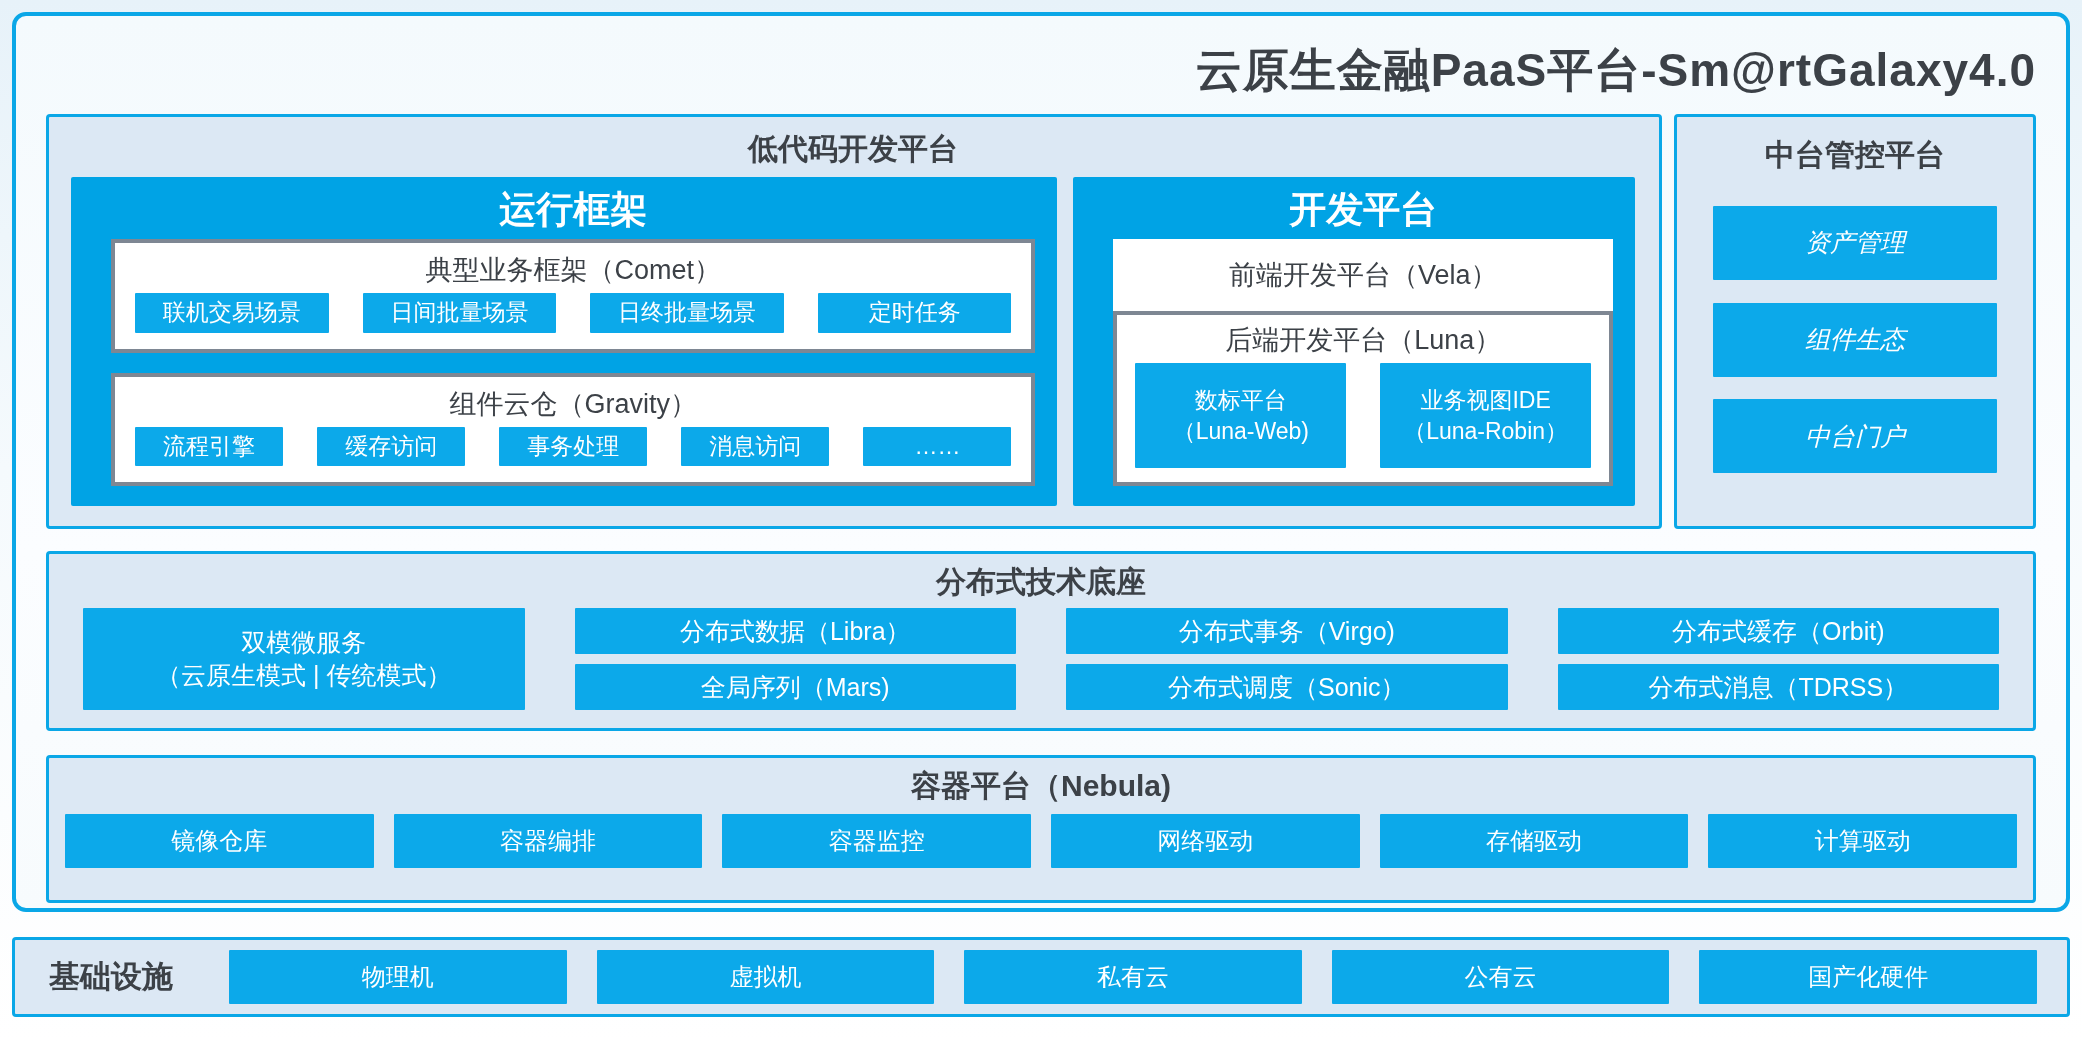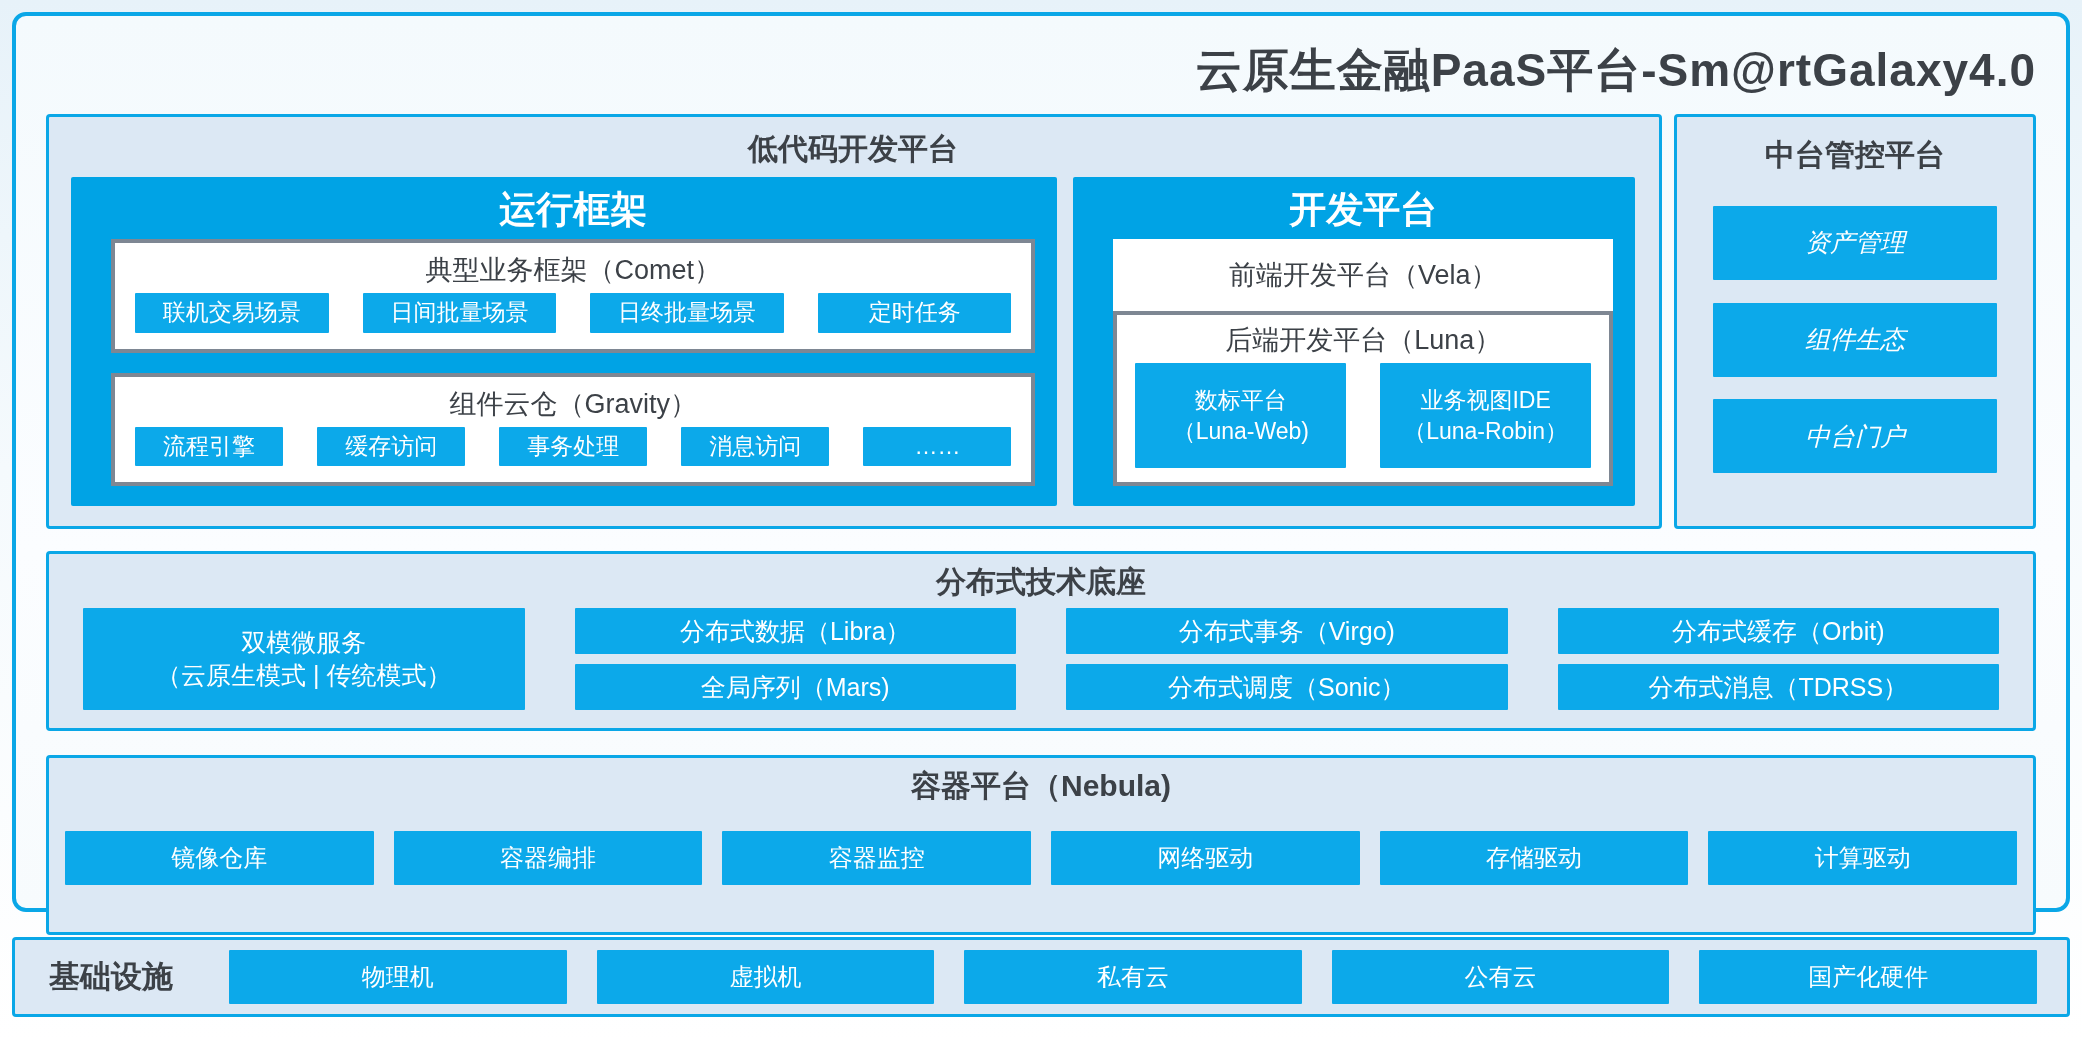--- a/index.html
+++ b/index.html
@@ -66,22 +66,22 @@
   .two-line{line-height:1.32;flex-direction:column;}
   .mid-panel{
     flex:0 0 362px;display:flex;flex-direction:column;padding:16px 36px 30px 36px;
   }
   .mid-chips{flex:1;display:flex;flex-direction:column;justify-content:space-evenly;margin-top:6px;font-style:italic;}
   .mid-chip{flex:0 0 74px;font-size:25px;}
   .row2{margin-top:22px;height:180px;flex:0 0 auto;display:flex;flex-direction:column;padding:6px 34px 18px 34px;}
   .dist-body{flex:1;display:flex;gap:50px;margin-top:4px;}
   .dist-col{flex:1;display:flex;flex-direction:column;gap:10px;}
   .dist-chip{font-size:25px;}
-  .row3{margin-top:24px;height:180px;flex:0 0 auto;display:flex;flex-direction:column;padding:6px 16px 16px 16px;}
-  .container-chips{flex:1;display:flex;gap:20px;margin-top:23px;max-height:54px;}
+  .row3{margin-top:24px;height:148px;flex:0 0 auto;display:flex;flex-direction:column;padding:6px 16px 16px 16px;}
+  .container-chips{flex:1;display:flex;gap:20px;margin-top:6px;max-height:54px;}
   .container-chips .chip{font-size:24px;}
   .infra-bar{
     position:absolute;left:12px;top:937px;width:2058px;height:80px;
     display:flex;align-items:center;padding:0 30px 0 34px;gap:30px;
   }
   .infra-label{
     flex:0 0 150px;font-size:31px;font-weight:bold;color:#3C4147;
   }
   .infra-bar .chip{height:54px;flex:1;font-size:24px;}
 </style>

